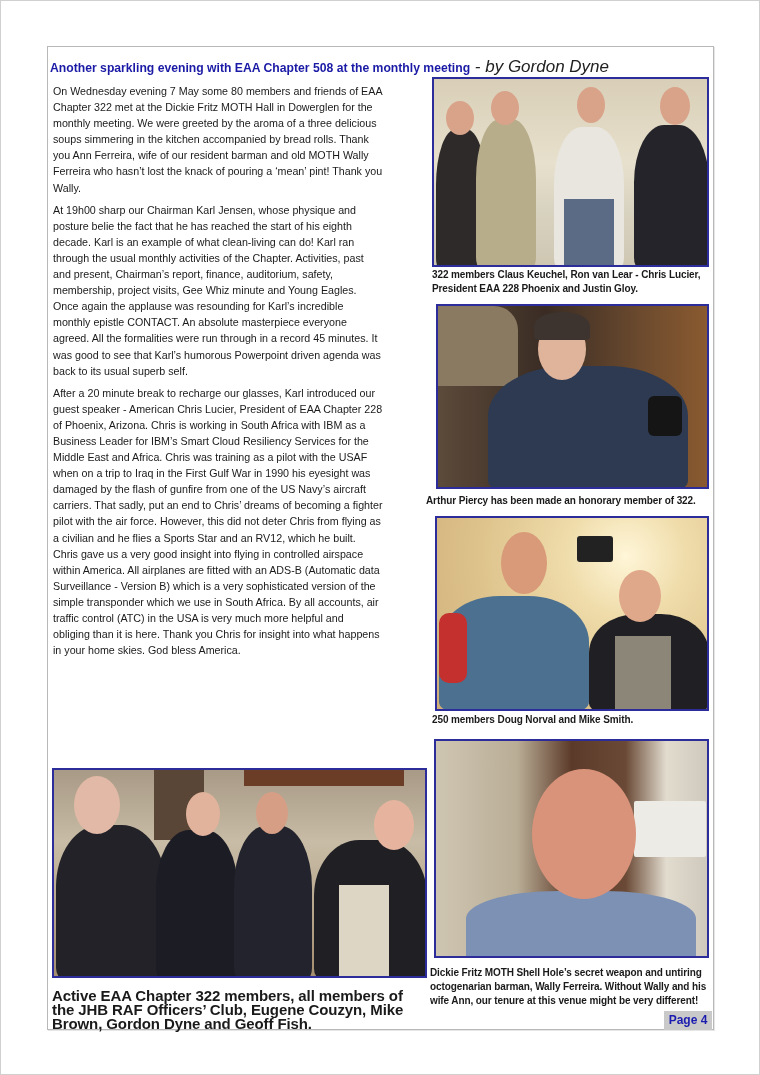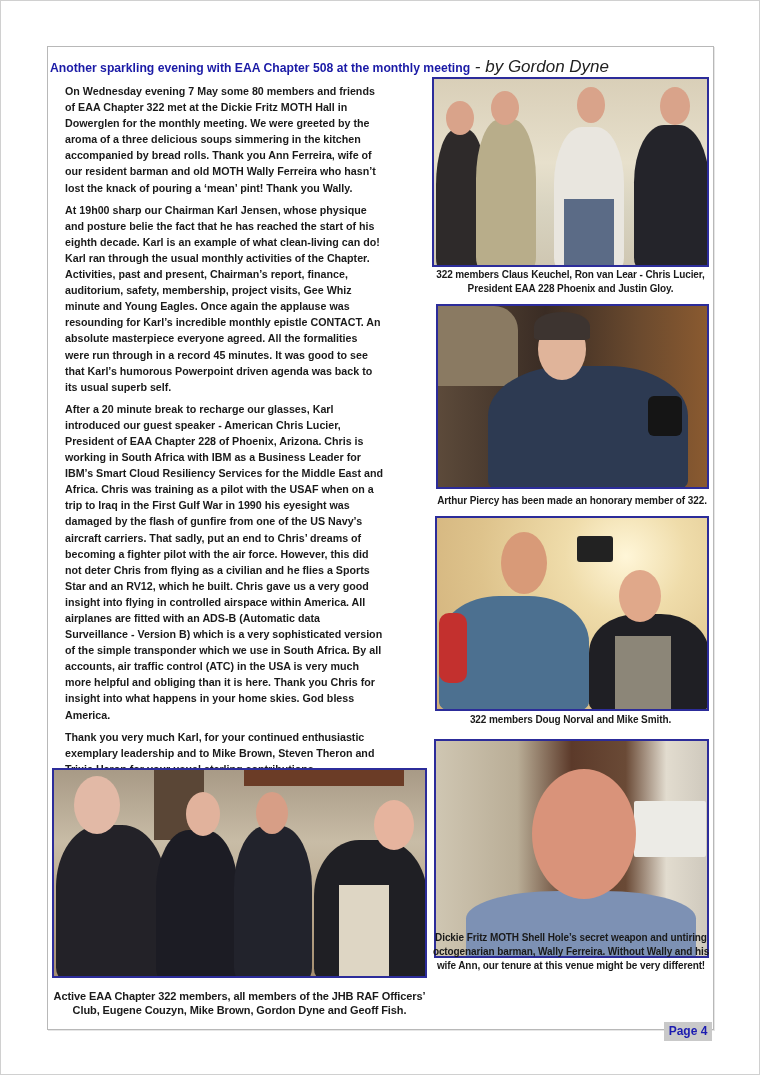--- a/index.html
+++ b/index.html
@@ -19,33 +19,33 @@
     }
     .headline {
       position: absolute; left: 50px; top: 57px; width: 560px;
       font-size: 12.2px; font-weight: bold; color: #1a1aa6; white-space: nowrap;
     }
     .byline { font-weight: normal; font-style: italic; color: #222; font-size: 17px; }
     .body-col {
       position: absolute; left: 53px; top: 83px; width: 330px;
       font-size: 10.7px; line-height: 16.1px; color: #1a1a1a;
     }
-    .body-col p { margin: 0 0 6px 12px; font-weight: bold; }
+    .body-col p { margin: 0 0 6px 0; }
     .photo {
       position: absolute; border: 2px solid #2c2c9a; overflow: hidden;
       box-sizing: border-box;
     }
     .caption {
       position: absolute; font-size: 10px; line-height: 14px; color: #1a1a1a;
-      text-align: center; font-weight: bold; letter-spacing: -0.1px;
+      text-align: left; font-weight: bold; letter-spacing: -0.1px;
     }
     .page-badge {
       position: absolute; left: 664px; top: 1011px; width: 48px; height: 19px;
       background: #c9c9c9; color: #1b1bb0; font-weight: bold; font-size: 12px;
-      line-height: 19px; text-align: center; margin-top: 11px;
+      line-height: 19px; text-align: center;
     }
     
     .ph1 { left: 432px; top: 77px; width: 277px; height: 190px;
       background: linear-gradient(180deg,#d9cfb8 0%,#e7e0cc 45%,#d8d3c0 70%,#cfc7b2 100%); }
     .ph2 { left: 436px; top: 304px; width: 273px; height: 185px;
       background: linear-gradient(90deg,#5c4a3a 0%,#3a2c24 40%,#6b4a2e 75%,#8a5a30 100%); }
     .ph3 { left: 435px; top: 516px; width: 274px; height: 195px;
       background: radial-gradient(circle at 70% 20%,#fff6d8 0%,#efdcaa 25%,#dec38c 60%,#cfae78 100%); }
     .ph4 { left: 434px; top: 739px; width: 275px; height: 219px;
       background: linear-gradient(90deg,#cfc6b2 0%,#b9ad96 30%,#5c3a2a 50%,#6a4a36 70%,#e2dccf 85%,#cfc9bd 100%); }
@@ -61,21 +61,20 @@
 <div class="page"></div>
 
 <div class="headline">
   <span>Another sparkling evening with EAA Chapter 508 at the monthly meeting</span><span class="byline"> - by Gordon Dyne</span>
 </div>
 
 <div class="body-col">
   <p>On Wednesday evening 7 May some 80 members and friends of EAA Chapter 322 met at the Dickie Fritz MOTH Hall in Dowerglen for the monthly meeting. We were greeted by the aroma of a three delicious soups simmering in the kitchen accompanied by bread rolls. Thank you Ann Ferreira, wife of our resident barman and old MOTH Wally Ferreira who hasn’t lost the knack of pouring a ‘mean’ pint! Thank you Wally.</p>
   <p>At 19h00 sharp our Chairman Karl Jensen, whose physique and posture belie the fact that he has reached the start of his eighth decade. Karl is an example of what clean-living can do! Karl ran through the usual monthly activities of the Chapter. Activities, past and present, Chairman’s report, finance, auditorium, safety, membership, project visits, Gee Whiz minute and Young Eagles. Once again the applause was resounding for Karl’s incredible monthly epistle CONTACT. An absolute masterpiece everyone agreed. All the formalities were run through in a record 45 minutes. It was good to see that Karl’s humorous Powerpoint driven agenda was back to its usual superb self.</p>
   <p>After a 20 minute break to recharge our glasses, Karl introduced our guest speaker - American Chris Lucier, President of EAA Chapter 228 of Phoenix, Arizona. Chris is working in South Africa with IBM as a Business Leader for IBM’s Smart Cloud Resiliency Services for the Middle East and Africa. Chris was training as a pilot with the USAF when on a trip to Iraq in the First Gulf War in 1990 his eyesight was damaged by the flash of gunfire from one of the US Navy’s aircraft carriers. That sadly, put an end to Chris’ dreams of becoming a fighter pilot with the air force. However, this did not deter Chris from flying as a civilian and he flies a Sports Star and an RV12, which he built. Chris gave us a very good insight into flying in controlled airspace within America. All airplanes are fitted with an ADS-B (Automatic data Surveillance - Version B) which is a very sophisticated version of the simple transponder which we use in South Africa. By all accounts, air traffic control (ATC) in the USA is very much more helpful and obliging than it is here. Thank you Chris for insight into what happens in your home skies. God bless America.</p>
-  <p>Thank you very much Karl, for your continued enthusiastic exemplary leadership and to Mike Brown, Steven Theron and Trixie Heron for your usual sterling contributions.</p>
 </div>
 
 <div class="photo ph1">
   <div class="fig" style="left:2px;top:50px;width:50px;height:140px;background:#2e2a2a;"></div>
   <div class="head" style="left:12px;top:22px;width:28px;height:34px;"></div>
   <div class="fig" style="left:42px;top:40px;width:60px;height:150px;background:#b8ad8a;"></div>
   <div class="head" style="left:57px;top:12px;width:28px;height:34px;"></div>
   <div class="fig" style="left:120px;top:48px;width:70px;height:142px;background:#e9e6df;"></div>
   <div class="fig" style="left:130px;top:120px;width:50px;height:70px;background:#5b6b86;border-radius:0;"></div>
   <div class="head" style="left:143px;top:8px;width:28px;height:36px;"></div>
@@ -95,37 +94,37 @@
 
 <div class="photo ph3">
   <div class="fig" style="left:2px;top:78px;width:150px;height:115px;background:#4c7090;"></div>
   <div class="fig" style="left:2px;top:95px;width:28px;height:70px;background:#c3302e;border-radius:10px;"></div>
   <div class="head" style="left:64px;top:14px;width:46px;height:62px;background:#d89a78;"></div>
   <div class="fig" style="left:152px;top:96px;width:120px;height:97px;background:#1f1f24;"></div>
   <div class="fig" style="left:178px;top:118px;width:56px;height:75px;background:#8c8678;border-radius:0;"></div>
   <div class="head" style="left:182px;top:52px;width:42px;height:52px;background:#e0a88a;"></div>
   <div class="fig" style="left:140px;top:18px;width:36px;height:26px;background:#222;border-radius:3px;"></div>
 </div>
-<div class="caption" style="left:432px;top:713px;width:277px;">322 members Doug Norval and Mike Smith.</div>
+<div class="caption" style="left:432px;top:713px;width:277px;">250 members Doug Norval and Mike Smith.</div>
 
 <div class="photo ph4">
   <div class="fig" style="left:198px;top:60px;width:72px;height:56px;background:#ecebe6;border-radius:2px;"></div>
   <div class="fig" style="left:30px;top:150px;width:230px;height:69px;background:#7d91b4;border-radius:40% 40% 0 0;"></div>
   <div class="head" style="left:96px;top:28px;width:104px;height:130px;background:#d9937a;"></div>
 </div>
-<div class="caption" style="left:430px;top:931px;width:282px;">Dickie Fritz MOTH Shell Hole’s secret weapon and untiring octogenarian barman, Wally Ferreira. Without Wally and his wife Ann, our tenure at this venue might be very different!</div>
+<div class="caption" style="left:430px;top:966px;width:282px;">Dickie Fritz MOTH Shell Hole’s secret weapon and untiring octogenarian barman, Wally Ferreira. Without Wally and his wife Ann, our tenure at this venue might be very different!</div>
 
 <div class="photo ph5">
   <div class="fig" style="left:100px;top:0px;width:50px;height:70px;background:#5a4636;border-radius:0;"></div>
   <div class="fig" style="left:190px;top:0px;width:160px;height:16px;background:#6b3c26;border-radius:0;"></div>
   <div class="fig" style="left:2px;top:55px;width:110px;height:155px;background:#232228;"></div>
   <div class="head" style="left:20px;top:6px;width:46px;height:58px;background:#e2b9a6;"></div>
   <div class="fig" style="left:102px;top:60px;width:82px;height:150px;background:#1c1c24;"></div>
   <div class="head" style="left:132px;top:22px;width:34px;height:44px;background:#e1b29c;"></div>
   <div class="fig" style="left:180px;top:56px;width:78px;height:154px;background:#22232c;"></div>
   <div class="head" style="left:202px;top:22px;width:32px;height:42px;background:#d79e86;"></div>
   <div class="fig" style="left:260px;top:70px;width:113px;height:140px;background:#1f1f24;"></div>
   <div class="fig" style="left:285px;top:115px;width:50px;height:95px;background:#ded6c4;border-radius:0;"></div>
   <div class="head" style="left:320px;top:30px;width:40px;height:50px;background:#e6b49e;"></div>
 </div>
-<div class="caption" style="left:52px;top:989px;width:375px;font-size:11px;">Active EAA Chapter 322 members, all members of the JHB RAF Officers’ Club, Eugene Couzyn, Mike Brown, Gordon Dyne and Geoff Fish.</div>
+<div class="caption" style="left:52px;top:989px;width:375px;font-size:15px;">Active EAA Chapter 322 members, all members of the JHB RAF Officers’ Club, Eugene Couzyn, Mike Brown, Gordon Dyne and Geoff Fish.</div>
 
 <div class="page-badge">Page 4</div>
 
 </body></html>

